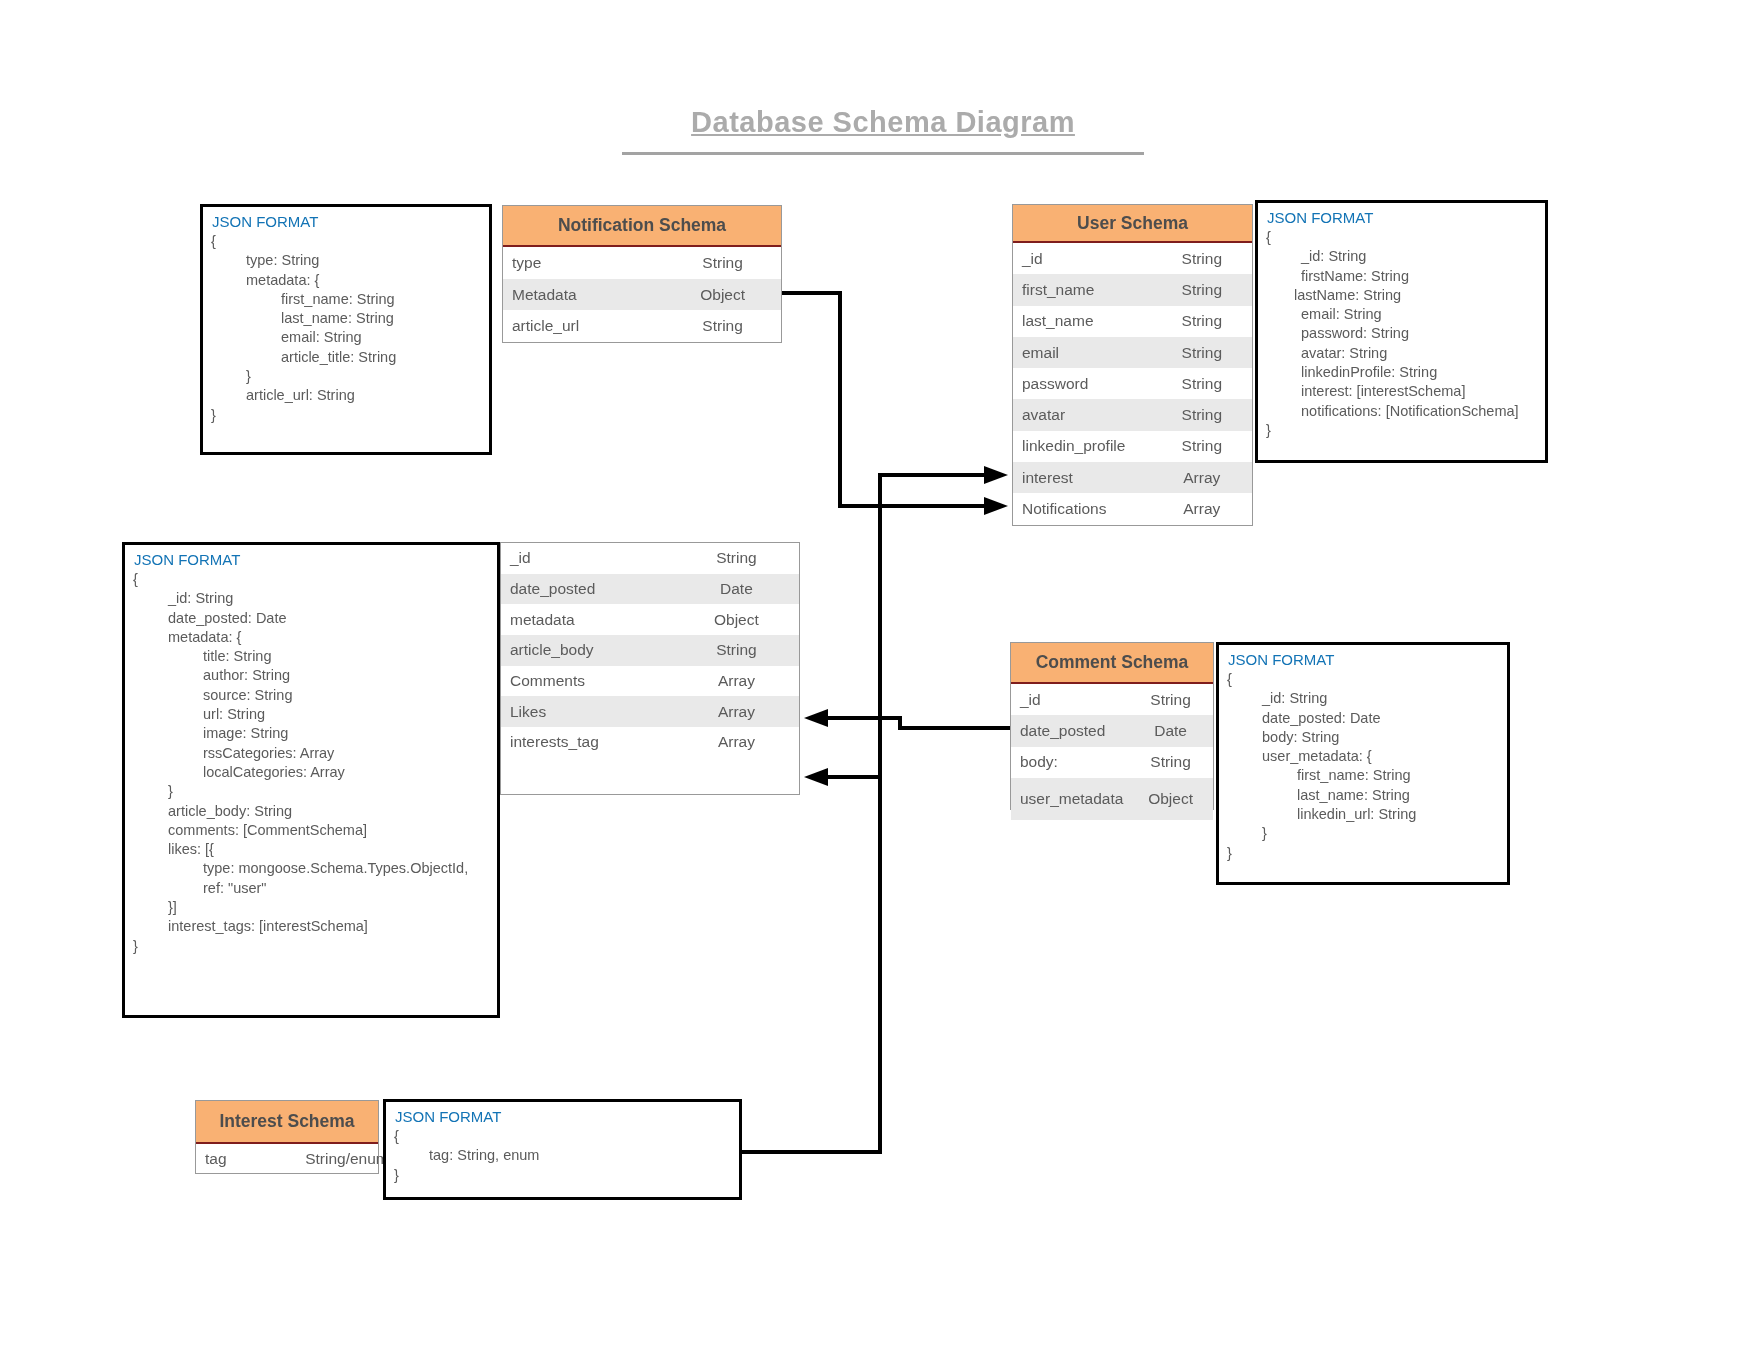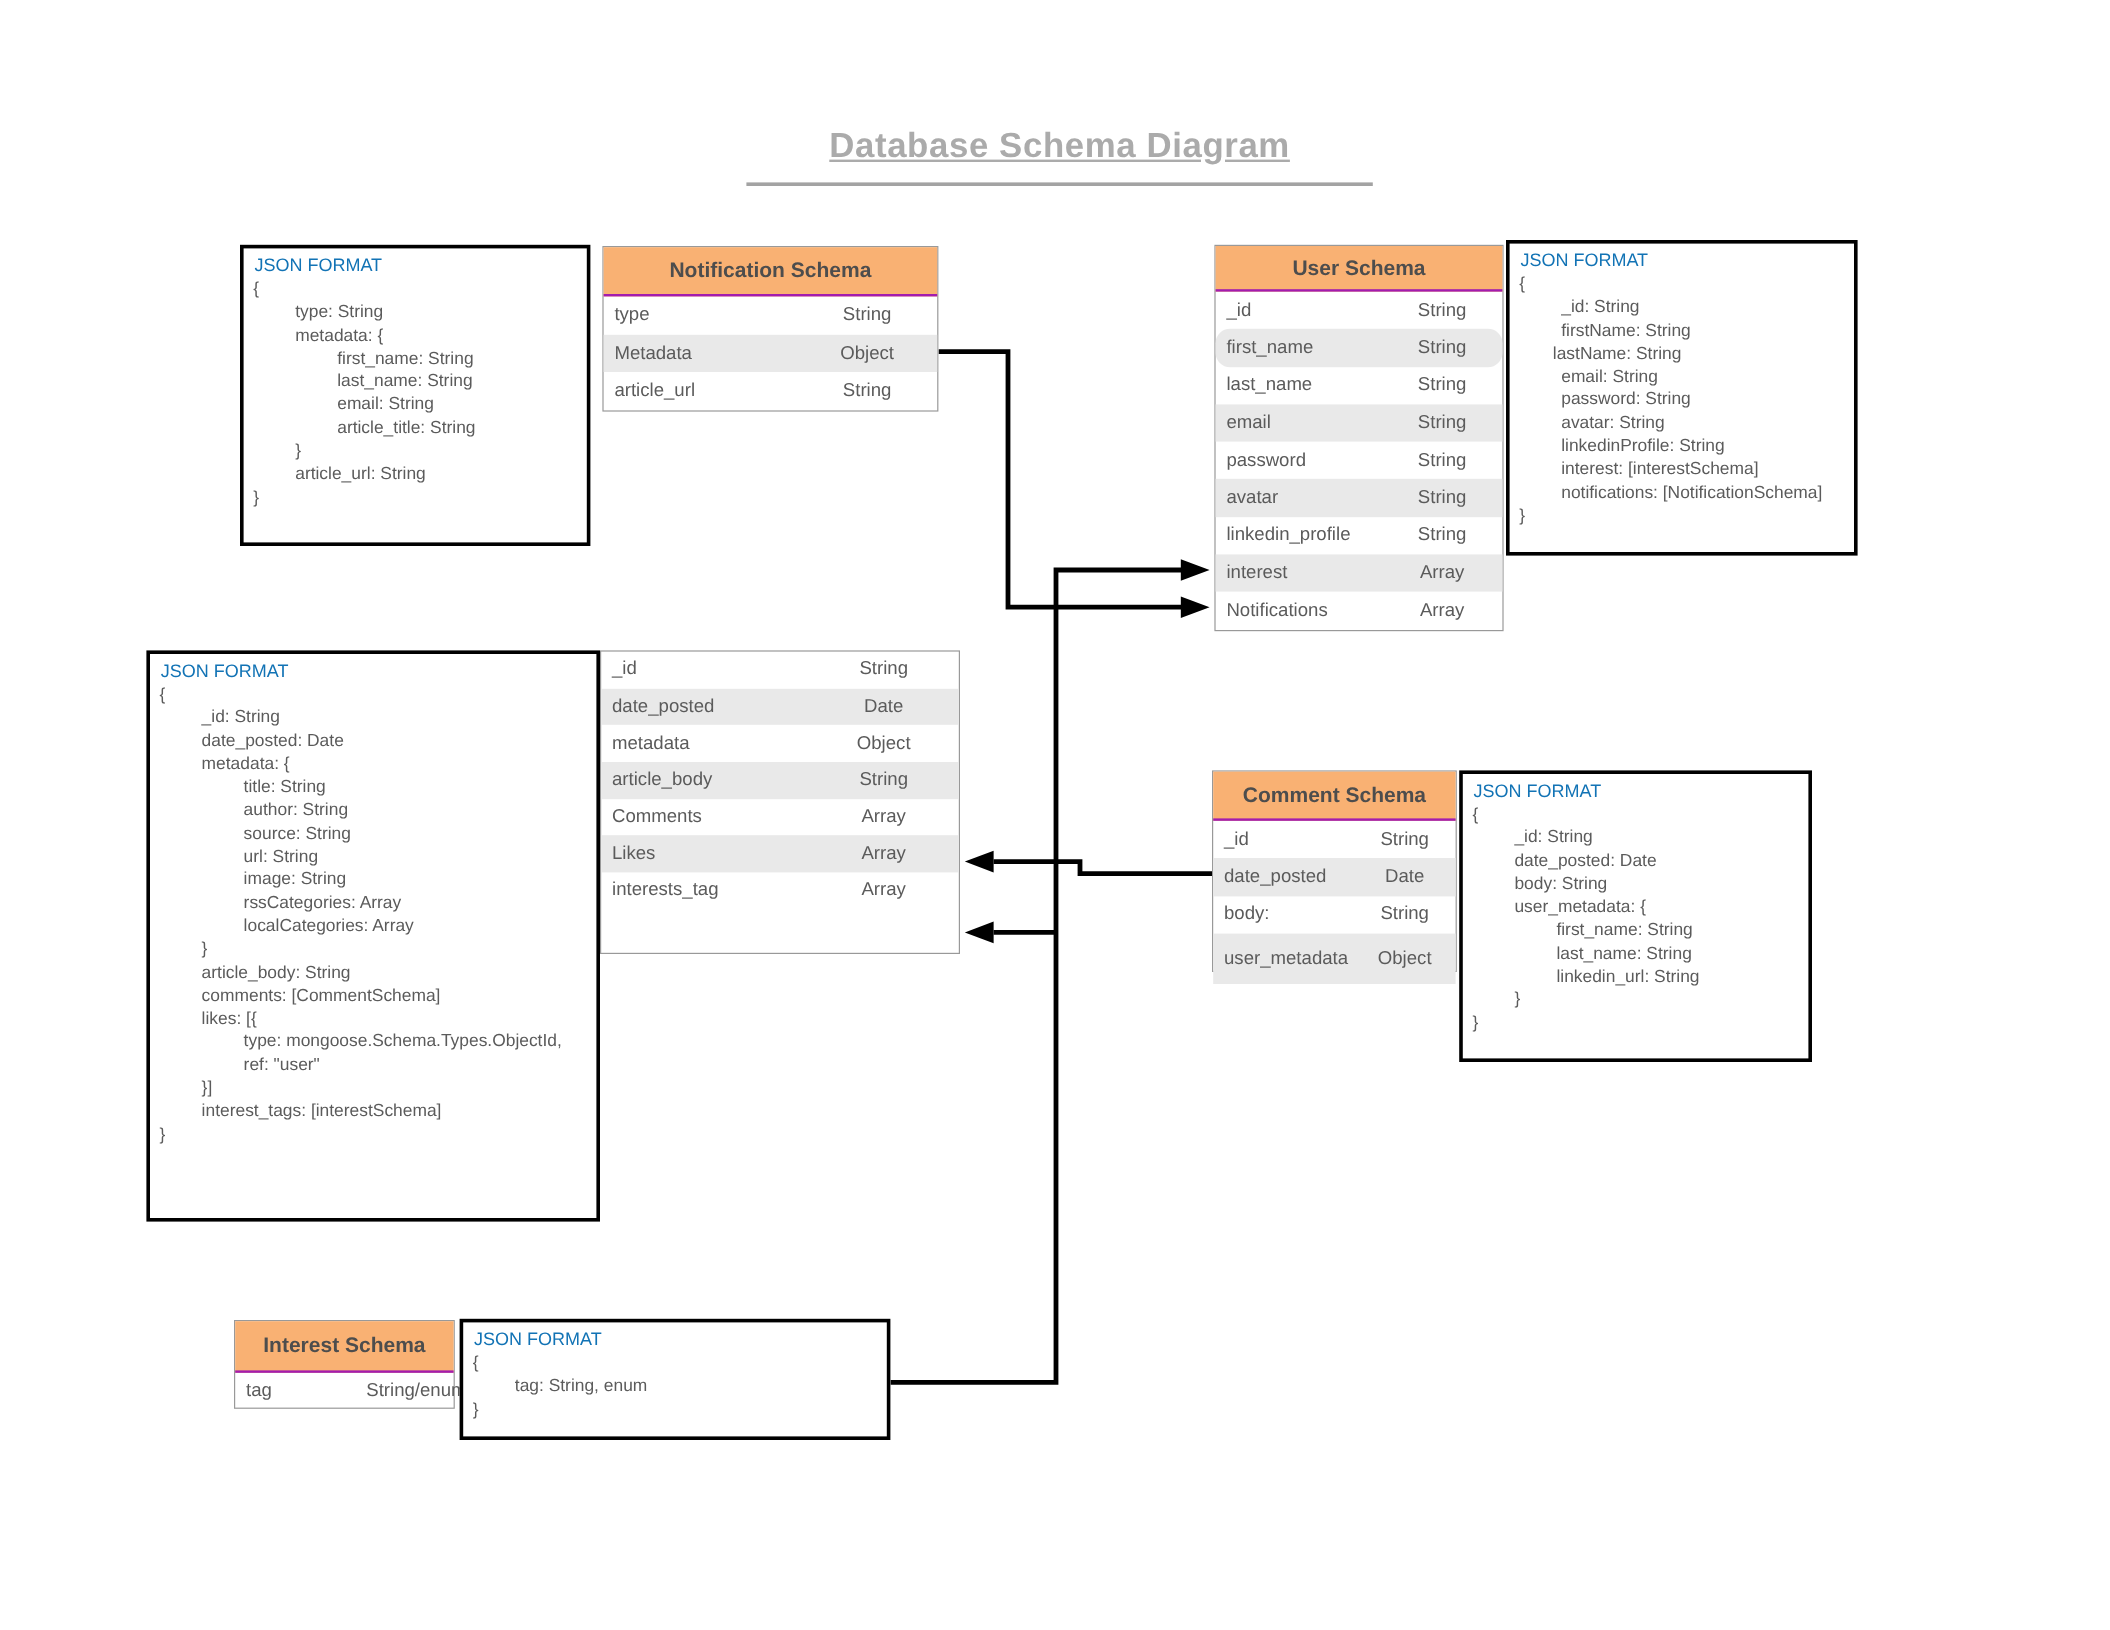--- a/index.html
+++ b/index.html
@@ -8,21 +8,21 @@
 
   .page-title{position:absolute;text-align:center;font-weight:bold;font-size:29px;color:var(--title-color);letter-spacing:.5px;}
   .title-underline{position:absolute;background:var(--underline-color);}
 
   .connectors{position:absolute;left:0;top:0;z-index:1;}
   .conn{fill:none;stroke:var(--line-color);stroke-width:4;}
   .arrowhead{fill:var(--line-color);stroke:none;}
 
   .schema-table{position:absolute;z-index:2;background:#fff;border:1px solid var(--table-border);box-sizing:border-box;}
   .schema-header{display:flex;align-items:center;justify-content:center;background:var(--header-fill);
-    color:var(--header-text);font-weight:bold;font-size:17.5px;border-bottom:2px solid #a21caf;box-sizing:border-box;}
+    color:var(--header-text);font-weight:bold;font-size:17.5px;border-bottom:2px solid #7f1d1d;box-sizing:border-box;}
   .schema-row{position:relative;font-size:15.5px;color:var(--row-text);}
   .schema-row.alt{background:var(--row-alt);}
   .row-name{position:absolute;left:9px;top:50%;transform:translateY(-50%);white-space:nowrap;}
   .row-type{position:absolute;left:60%;width:38%;text-align:center;top:50%;transform:translateY(-50%);white-space:nowrap;}
 
   .json-box{position:absolute;z-index:3;background:#fff;border:3px solid #000;box-sizing:border-box;overflow:hidden;}
   .json-label{color:var(--json-label);font-size:15px;padding:6px 0 2px 9px;white-space:nowrap;}
   .json-line{font-size:14.5px;color:var(--row-text);line-height:19.3px;height:19.3px;white-space:nowrap;}
 </style>
 </head>
@@ -59,21 +59,21 @@
         <span class="row-name">article_url</span>
         <span class="row-type">String</span>
       </div>
     </div>
     <div class="schema-table" style="left: 1012px; top: 204px; width: 241px; height: 321.7px;">
       <div class="schema-header" style="height: 38px;">User Schema</div>
       <div class="schema-row" style="height: 31.3px;">
         <span class="row-name">_id</span>
         <span class="row-type">String</span>
       </div>
-      <div class="schema-row alt" style="height: 31.3px; border-radius: 12px;">
+      <div class="schema-row alt" style="height: 31.3px;">
         <span class="row-name">first_name</span>
         <span class="row-type">String</span>
       </div>
       <div class="schema-row" style="height: 31.3px;">
         <span class="row-name">last_name</span>
         <span class="row-type">String</span>
       </div>
       <div class="schema-row alt" style="height: 31.3px;">
         <span class="row-name">email</span>
         <span class="row-type">String</span>

